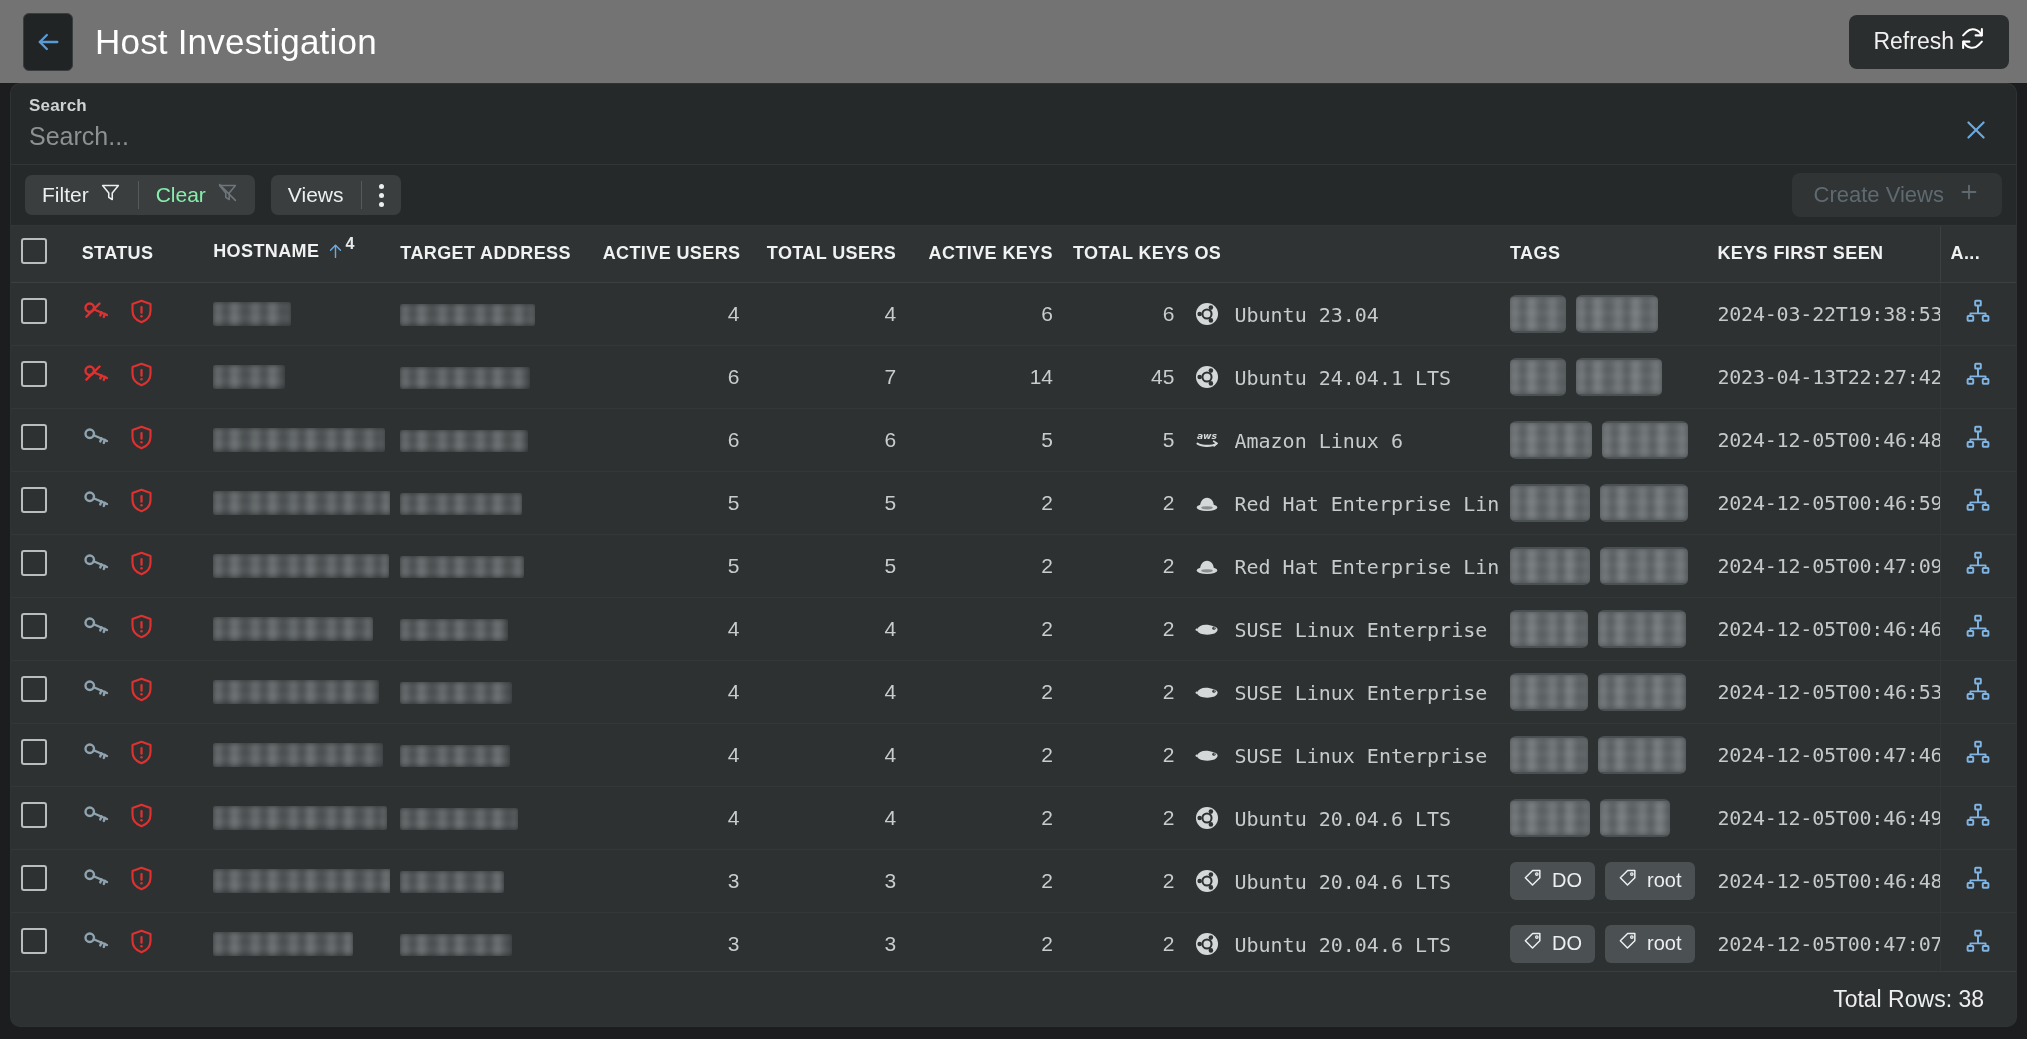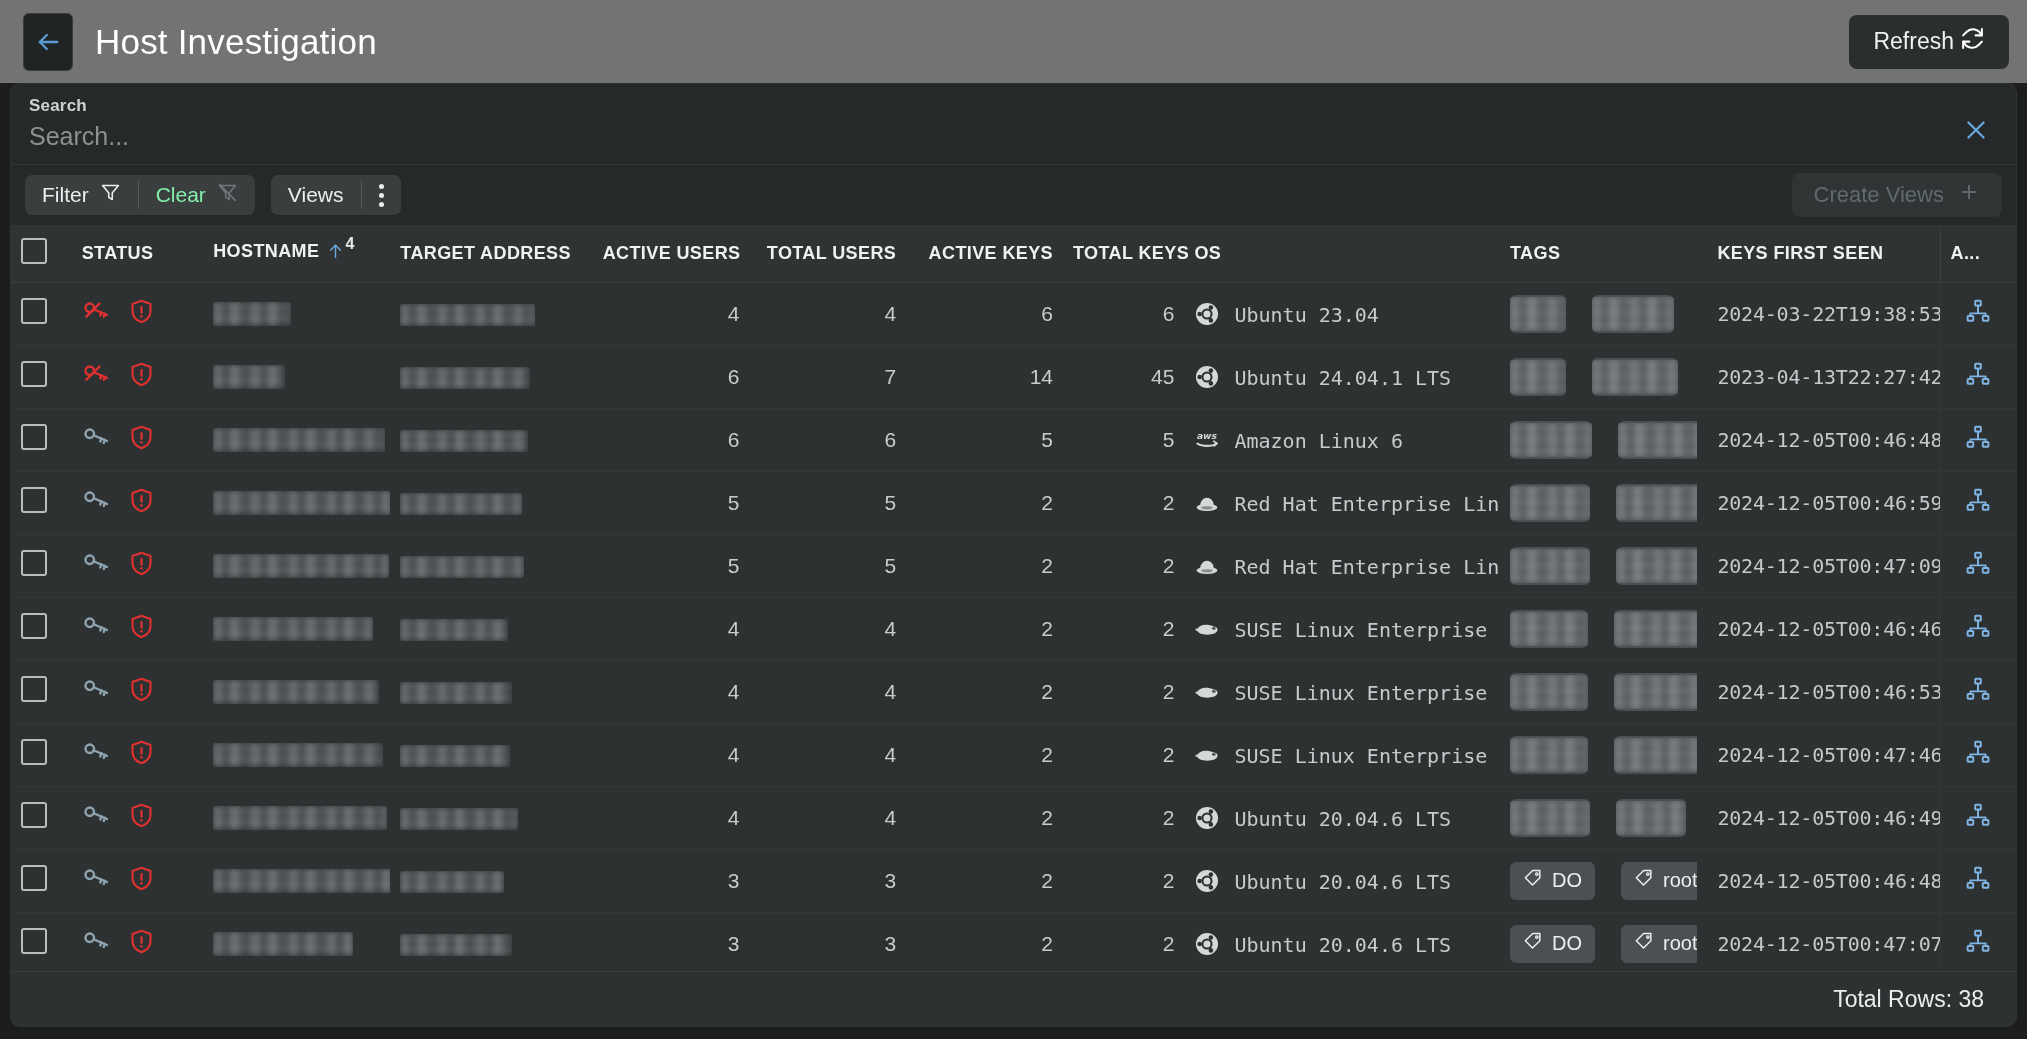--- a/index.html
+++ b/index.html
@@ -148,21 +148,21 @@
       repeating-linear-gradient(180deg,
         rgba(255,255,255,.10) 0px, rgba(255,255,255,.10) 6px,
         rgba(0,0,0,.10) 6px, rgba(0,0,0,.10) 13px);
     filter: blur(3px);
   }
 
   .os-cell { display: flex; align-items: flex-end; gap: 14px; }
   .os-name { font-family: "DejaVu Sans Mono", monospace; font-size: 20px; color: #c7cbcc; }
   .os-ico { width: 26px; height: 26px; flex: 0 0 26px; display: flex; align-items: center; justify-content: center; font-style: italic; }
 
-  .tags-cell { display: flex; align-items: flex-start; gap: 26px; overflow: hidden; }
+  .tags-cell { display: flex; align-items: flex-start; gap: 10px; overflow: hidden; }
   .tag {
     display: inline-flex; align-items: center; gap: 9px;
     background: #4b5052; border-radius: 6px;
     height: 38px; padding: 0 13px;
     font-size: 20px; color: #eceeef; white-space: nowrap;
   }
   .tag.redacted { padding: 0; }
 
   
   .footer {

